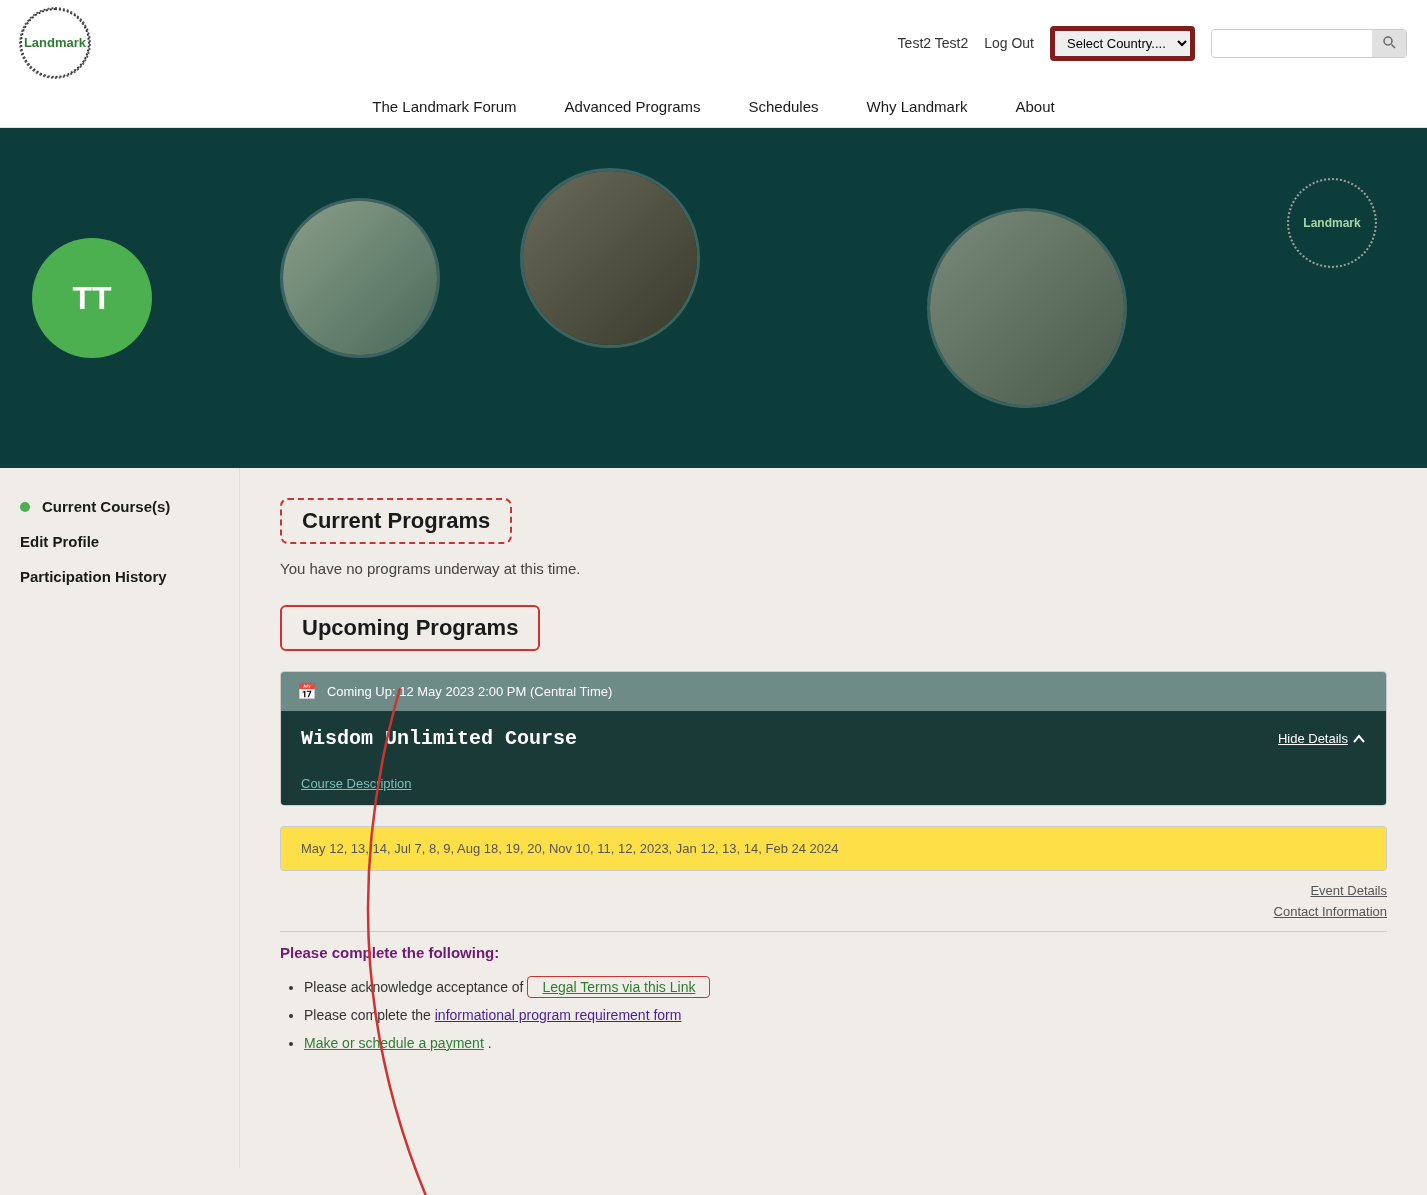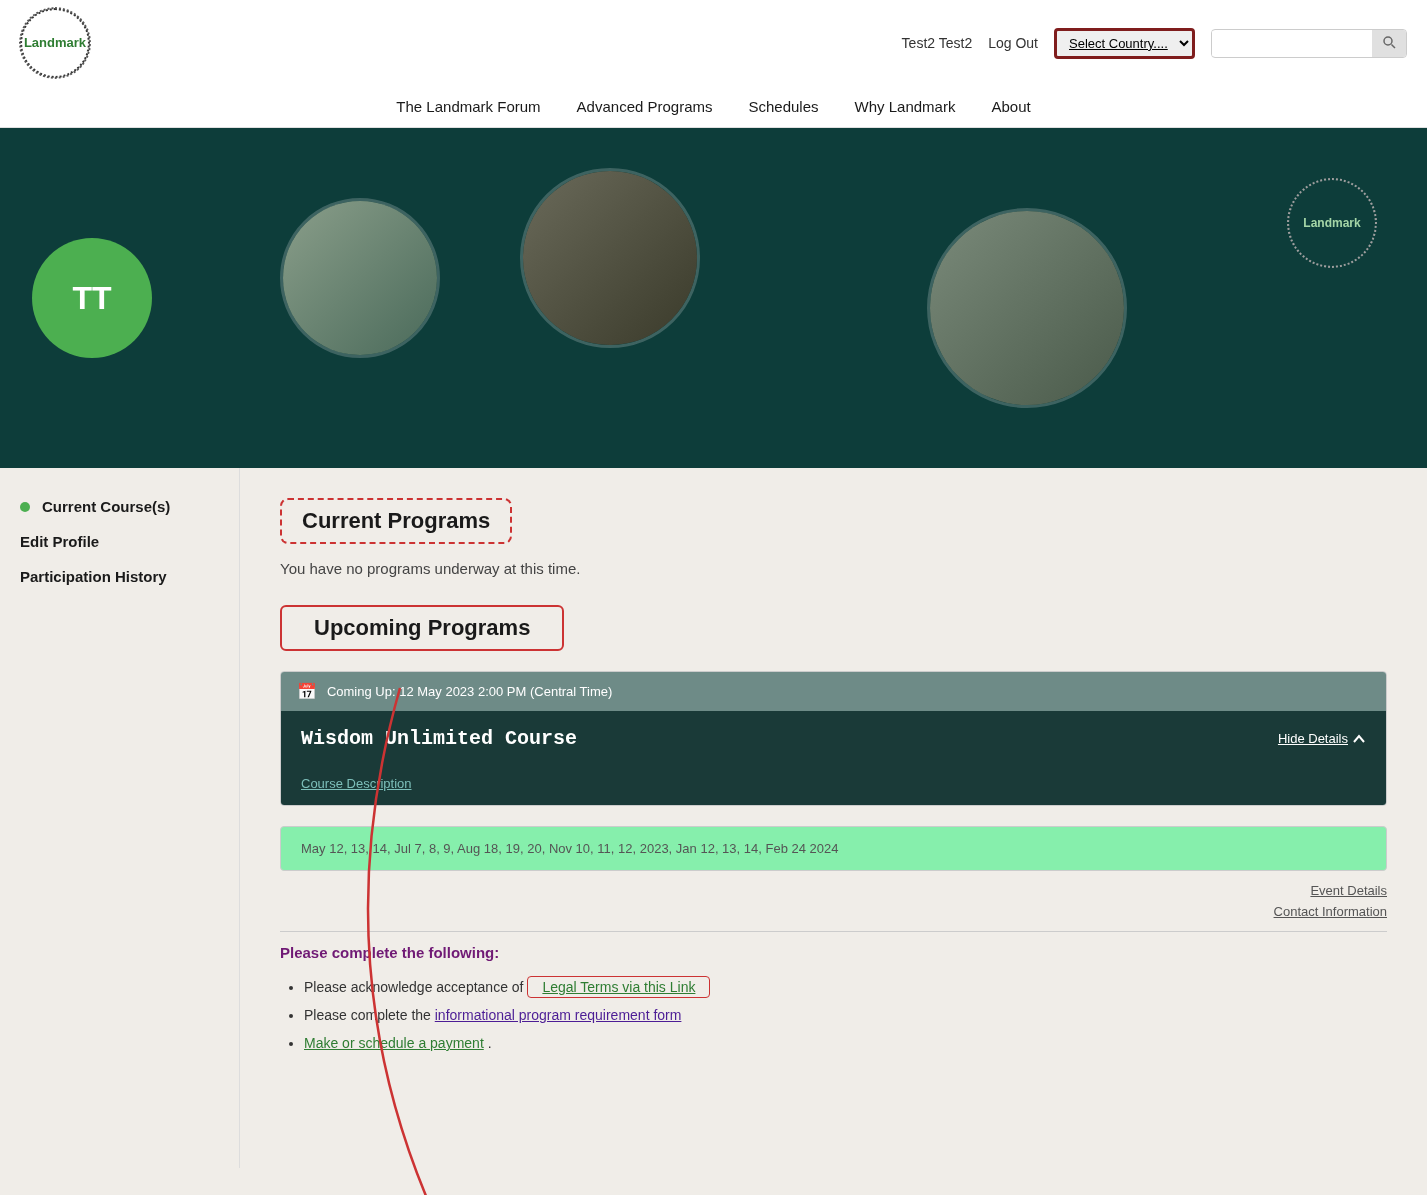--- a/index.html
+++ b/index.html
@@ -53,26 +53,25 @@
     }
     .logout-btn {
       font-size: 14px;
       color: #333;
       text-decoration: none;
       cursor: pointer;
       background: none;
       border: none;
     }
     .country-select {
-      border: 3px solid #7f1d1d;
+      border: 5px solid #7f1d1d;
       border-radius: 4px;
       padding: 4px 8px;
       font-size: 13px;
       cursor: pointer;
-      text-decoration: underline;
     }
     .search-container {
       display: flex;
       align-items: center;
       border: 1px solid #ccc;
       border-radius: 4px;
       overflow: hidden;
     }
     .search-input {
       border: none;
@@ -85,21 +84,21 @@
       background: #e0e0e0;
       border: none;
       padding: 5px 10px;
       cursor: pointer;
     }
 
     .nav-row {
       display: flex;
       align-items: center;
       justify-content: center;
-      gap: 36px;
+      gap: 48px;
       padding: 12px 0;
     }
     .nav-item {
       font-size: 15px;
       color: #1a1a1a;
       text-decoration: none;
       cursor: pointer;
       font-weight: 500;
     }
 
@@ -240,21 +239,21 @@
     .section-title-dashed h2 {
       font-size: 22px;
       font-weight: bold;
       color: #1a1a1a;
     }
 
     .section-title-solid {
       display: inline-block;
       border: 2px solid #cc3333;
       border-radius: 6px;
-      padding: 8px 32px;
+      padding: 8px 20px;
       margin-bottom: 20px;
     }
     .section-title-solid h2 {
       font-size: 22px;
       font-weight: bold;
       color: #1a1a1a;
     }
 
     .no-programs-text {
       font-size: 15px;
@@ -311,21 +310,21 @@
       display: block;
       padding: 10px 20px 14px;
       background: #1a3a38;
       color: #7dbfba;
       font-size: 13px;
       text-decoration: underline;
       cursor: pointer;
     }
 
     .dates-box {
-      background: #86efac;
+      background: #fde047;
       border: 1px solid #ccc;
       border-radius: 4px;
       padding: 14px 20px;
       margin: 12px 0;
       font-size: 13px;
       color: #555;
     }
 
     .card-links {
       display: flex;

